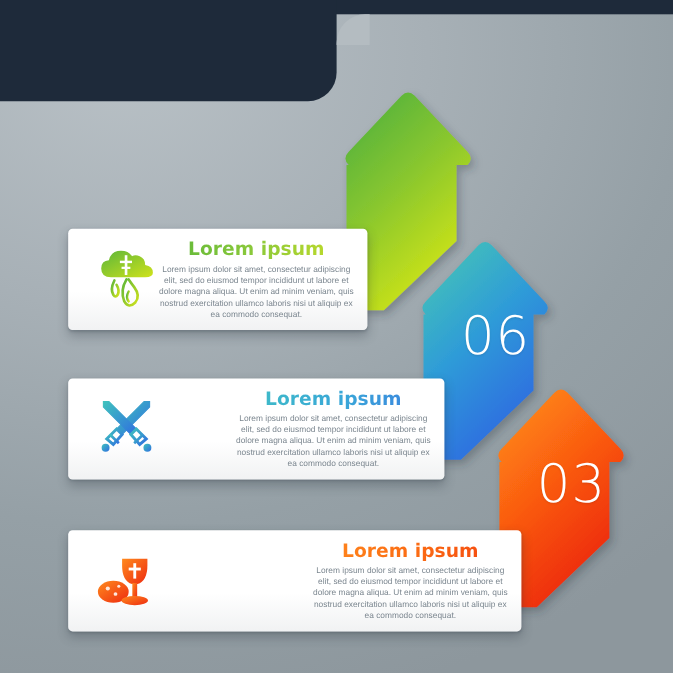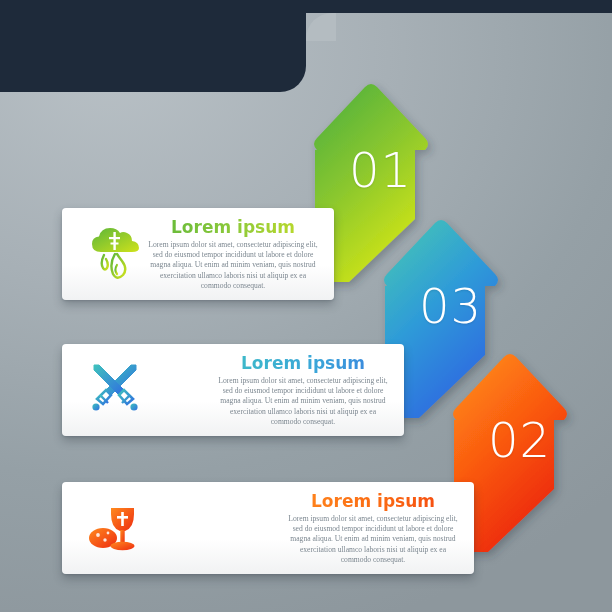--- a/index.html
+++ b/index.html
@@ -89,21 +89,21 @@
   #card1 .card-title{background:linear-gradient(95deg,#5cb63a 0%,#8cc93a 50%,#c9de27 100%);
     -webkit-background-clip:text;background-clip:text;}
   #card2 .card-title{background:linear-gradient(95deg,#3fbfc4 0%,#3aa7d8 55%,#3b7fe0 100%);
     -webkit-background-clip:text;background-clip:text;}
   #card3 .card-title{background:linear-gradient(95deg,#ff8a1e 0%,#fb6a13 55%,#f3430f 100%);
     -webkit-background-clip:text;background-clip:text;}
 
   .card-text{
     margin-top:2px;
     font-size:7.6px;line-height:10.2px;color:#7c8790;
-    font-family:Liberation Serif, serif;
+    font-family:Liberation Sans, sans-serif;
   }
 </style>
 </head>
 <body>
 
 <div id="stage">
 
   <div class="top-strip"></div>
 
   <div class="header-panel"></div>
@@ -118,55 +118,54 @@
           <stop offset="0%" stop-color="#4fb03e"></stop>
           <stop offset="45%" stop-color="#8ac72e"></stop>
           <stop offset="100%" stop-color="#dbe914"></stop>
         </linearGradient>
         <filter id="sh1" x="-30%" y="-30%" width="180%" height="180%">
           <feDropShadow dx="3" dy="4" stdDeviation="4" flood-color="#2b3640" flood-opacity="0.32"></feDropShadow>
         </filter>
       </defs>
       <path filter="url(#sh1)" fill="url(#g1)" d="M56 5 Q62 -1 68 5 L116 56 Q122 62 116 68 L106 68 L106 137 L40 200 L14 200 Q6 200 6 192 L6 68 L8 68 Q2 62 8 56 Z"></path>
     </svg>
-    <div class="num">01</div>
   </div>
 
   <div class="arrow" id="arrow2">
     <svg width="170" height="215" viewBox="0 0 170 215">
       <defs>
         <linearGradient id="g2" x1="0.15" y1="0" x2="0.7" y2="1">
           <stop offset="0%" stop-color="#45c5b6"></stop>
           <stop offset="45%" stop-color="#2e9bd8"></stop>
           <stop offset="100%" stop-color="#2f62e2"></stop>
         </linearGradient>
         <filter id="sh2" x="-30%" y="-30%" width="180%" height="180%">
           <feDropShadow dx="3" dy="4" stdDeviation="4" flood-color="#2b3640" flood-opacity="0.32"></feDropShadow>
         </filter>
       </defs>
       <path filter="url(#sh2)" fill="url(#g2)" d="M56 5 Q62 -1 68 5 L116 56 Q122 62 116 68 L106 68 L106 137 L40 200 L14 200 Q6 200 6 192 L6 68 L8 68 Q2 62 8 56 Z"></path>
     </svg>
-    <div class="num">03</div>
+    <div class="num">06</div>
   </div>
 
   <div class="arrow" id="arrow3">
     <svg width="170" height="215" viewBox="0 0 170 215">
       <defs>
         <linearGradient id="g3" x1="0.15" y1="0" x2="0.7" y2="1">
           <stop offset="0%" stop-color="#ff8c16"></stop>
           <stop offset="45%" stop-color="#fa5a10"></stop>
           <stop offset="100%" stop-color="#ea1f0d"></stop>
         </linearGradient>
         <filter id="sh3" x="-30%" y="-30%" width="180%" height="180%">
           <feDropShadow dx="3" dy="4" stdDeviation="4" flood-color="#2b3640" flood-opacity="0.32"></feDropShadow>
         </filter>
       </defs>
       <path filter="url(#sh3)" fill="url(#g3)" d="M56 5 Q62 -1 68 5 L116 56 Q122 62 116 68 L106 68 L106 137 L40 200 L14 200 Q6 200 6 192 L6 68 L8 68 Q2 62 8 56 Z"></path>
     </svg>
-    <div class="num">02</div>
+    <div class="num">03</div>
   </div>
 
   <div class="card" id="card1">
     <div class="card-icon">
       <svg width="62" height="62" viewBox="0 0 62 62">
         <defs>
           <linearGradient id="ic1" x1="0" y1="0" x2="1" y2="1">
             <stop offset="0%" stop-color="#5cb63a"></stop>
             <stop offset="100%" stop-color="#cfe21b"></stop>
           </linearGradient>

